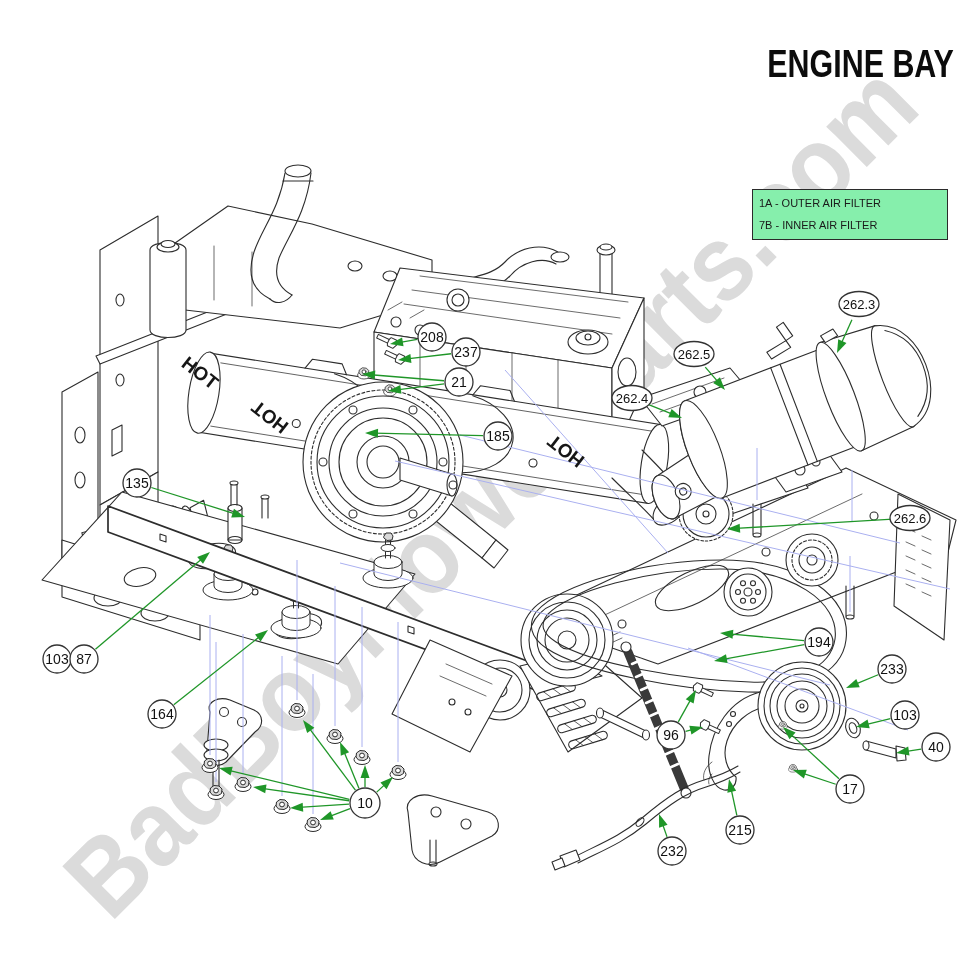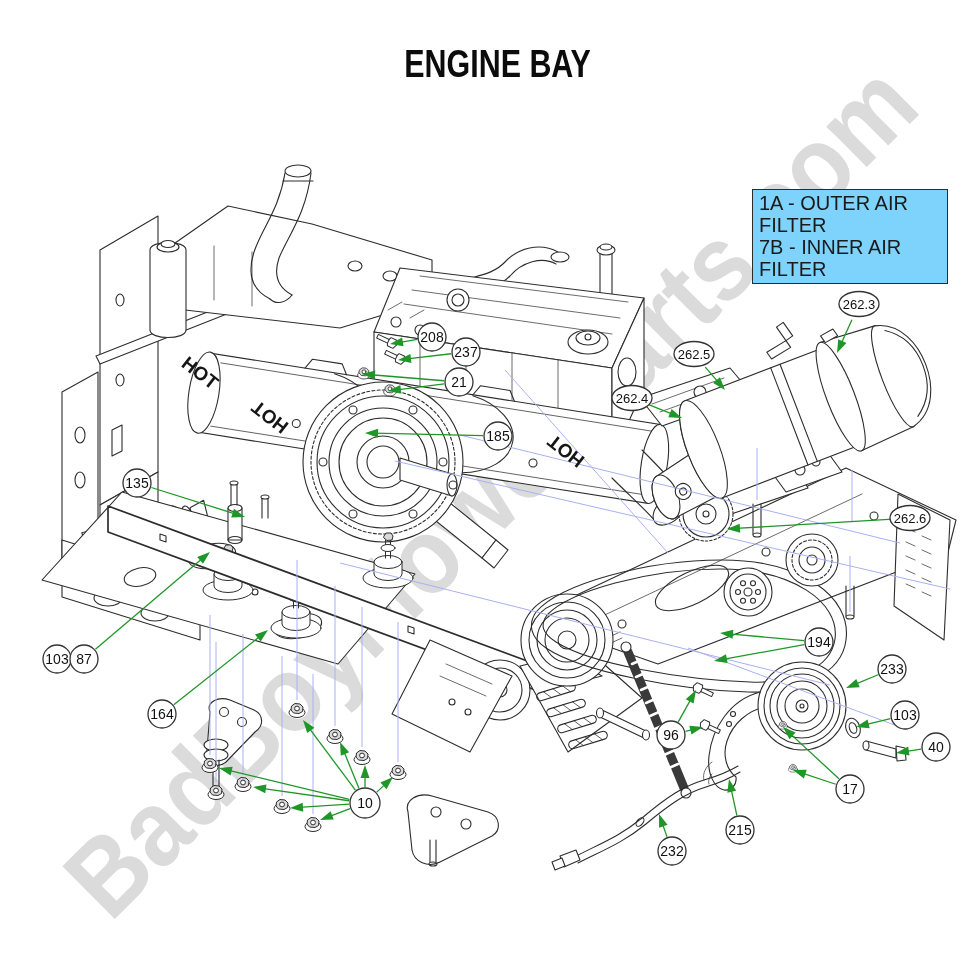--- a/index.html
+++ b/index.html
@@ -1,23 +1,23 @@
 <!DOCTYPE html>
 <html><head>
 <meta charset="utf-8">
 <style>
   html,body{margin:0;padding:0;background:#fff;}
   .stage{position:relative;width:980px;height:980px;background:#fff;overflow:hidden;
          font-family:"Liberation Sans",sans-serif;}
   .stage > svg{position:absolute;left:0;top:0;}
-  .title{position:absolute;top:42px;left:16px;right:0;text-align:center;}
+  .title{position:absolute;top:42px;left:16px;right:0;text-align:right;}
   .title span{display:inline-block;font-weight:bold;font-size:39px;color:#0c0c0c;
               transform:scaleX(.78);transform-origin:center;letter-spacing:0px;}
-  .legend{position:absolute;left:752px;top:189px;width:188px;background:#7dd3fc;
-          border:1.5px solid #2b2b2b;font-size:20px;line-height:22px;
+  .legend{position:absolute;left:752px;top:189px;width:188px;background:#86efac;
+          border:1.5px solid #2b2b2b;font-size:11px;line-height:22px;
           padding:2px 0 3px 6px;color:#1a1a1a;}
   #art{stroke:#2d2d2d;stroke-width:1.1;fill:none;stroke-linejoin:round;stroke-linecap:round;}
   #art .thin{stroke-width:0.7;}
   #art .bold{stroke-width:1.7;}
   .hot{font-family:"Liberation Sans",sans-serif;font-weight:bold;font-size:19px;fill:#161616;stroke:none;}
   #callout-layer text{font-family:"Liberation Sans",sans-serif;font-size:14px;fill:#111;}
   #callout-layer text.wide{font-size:13px;}
 </style>
 </head>
 <body>

